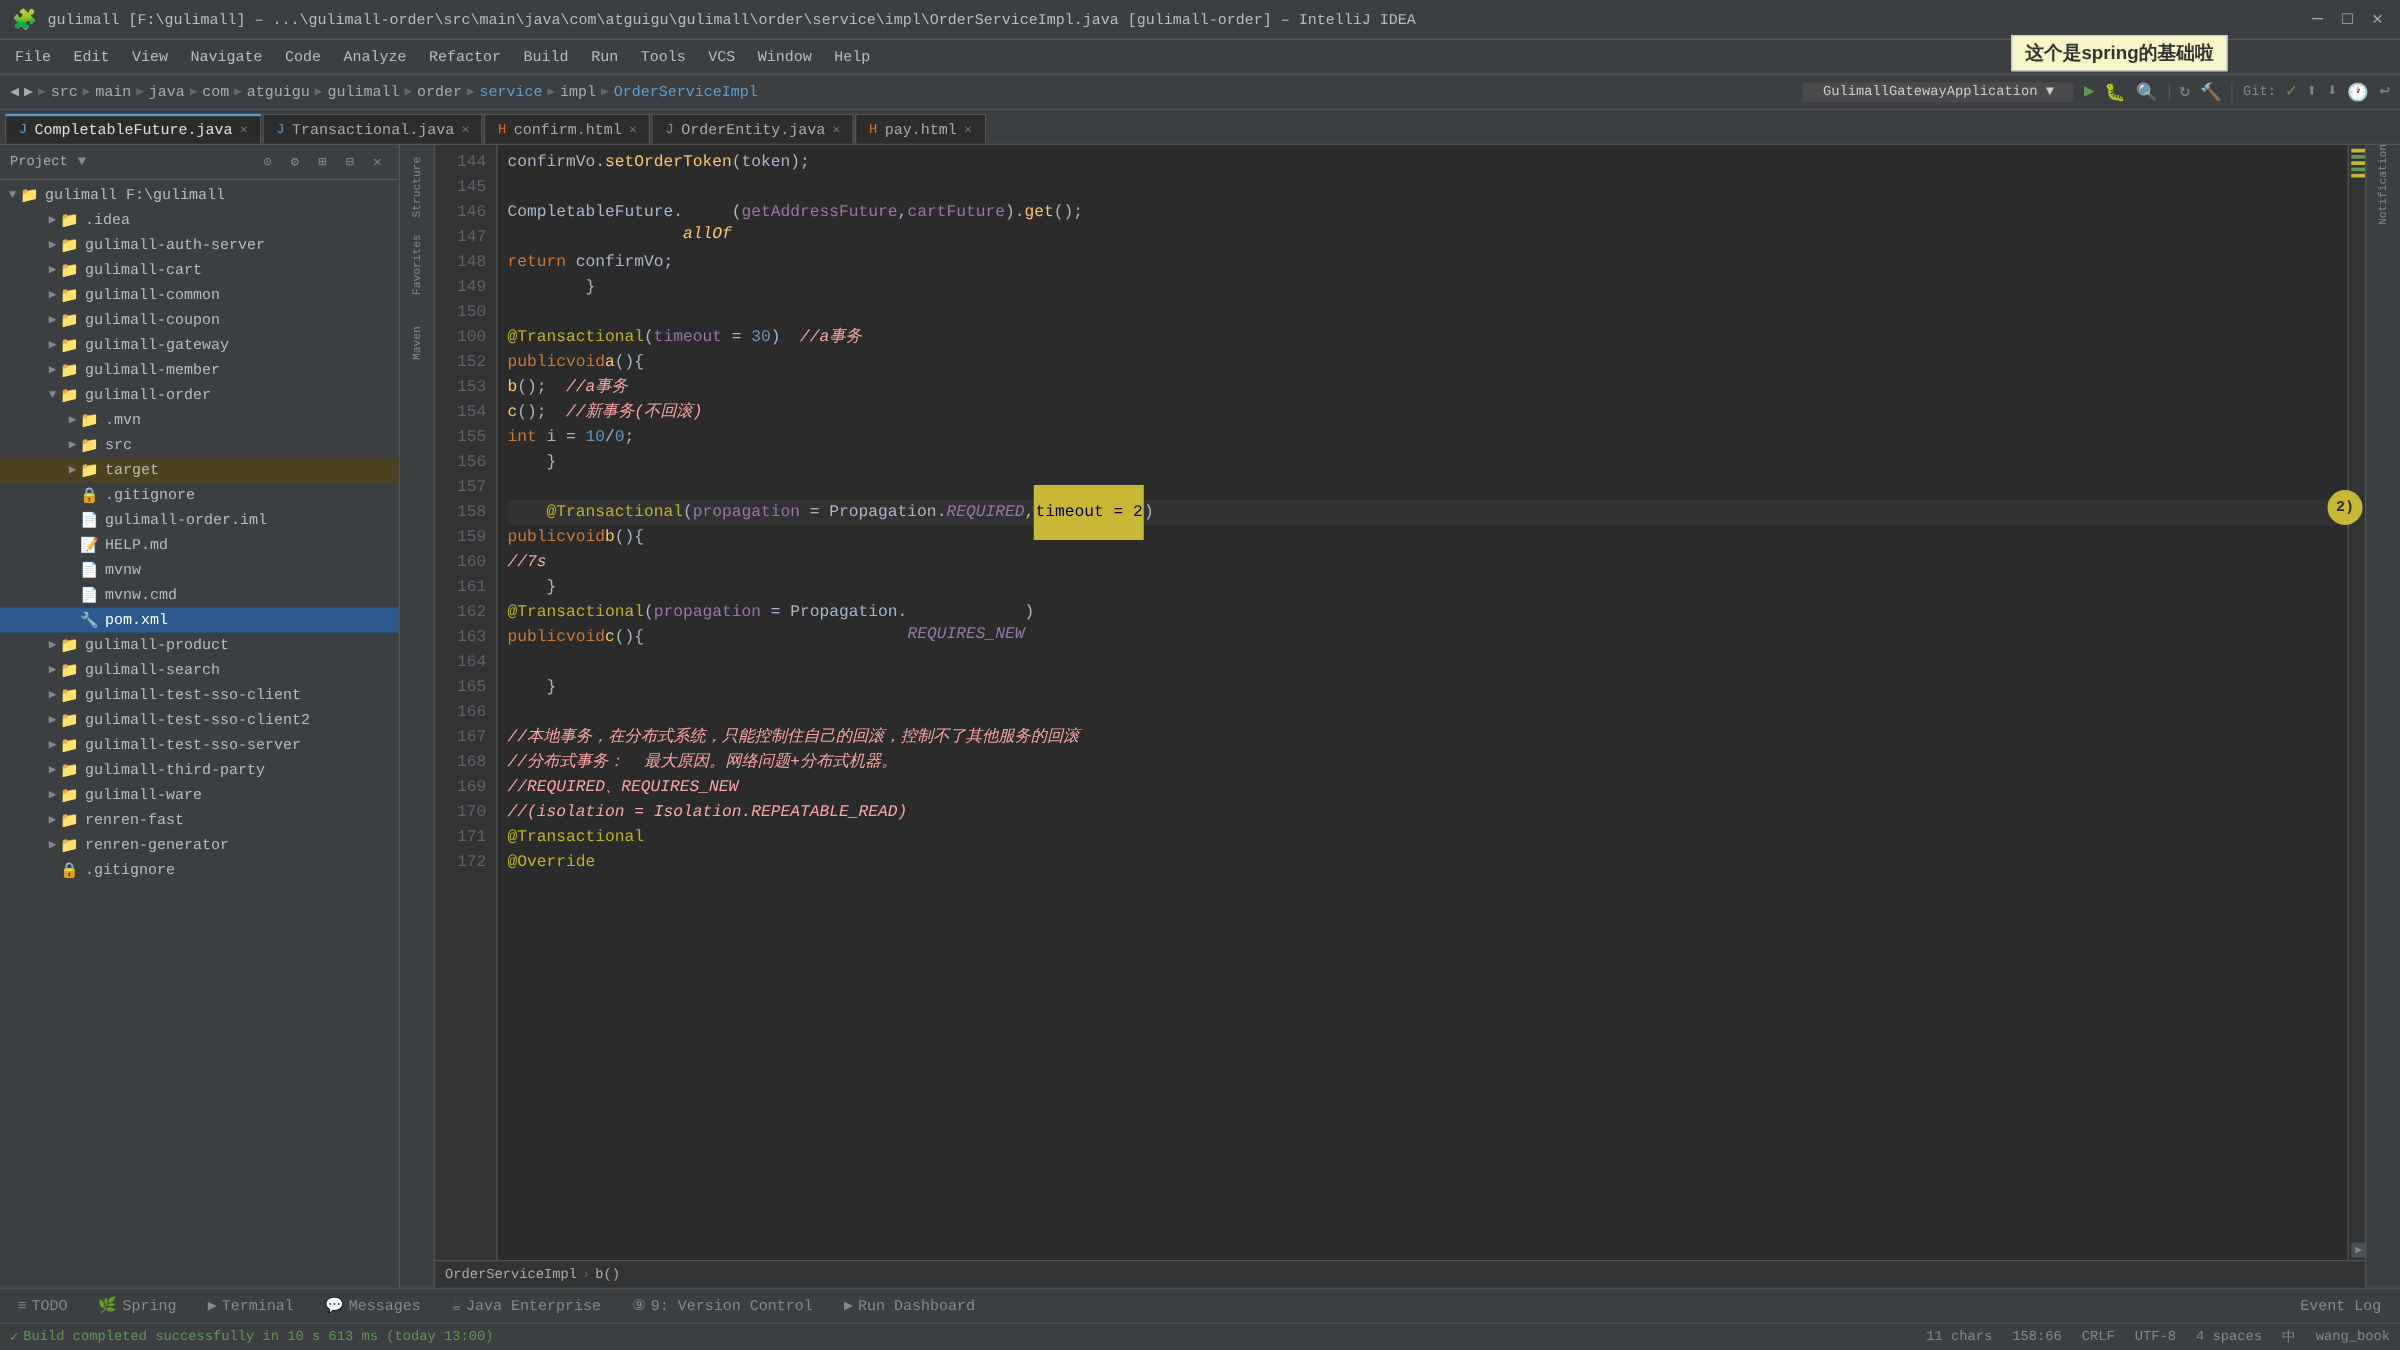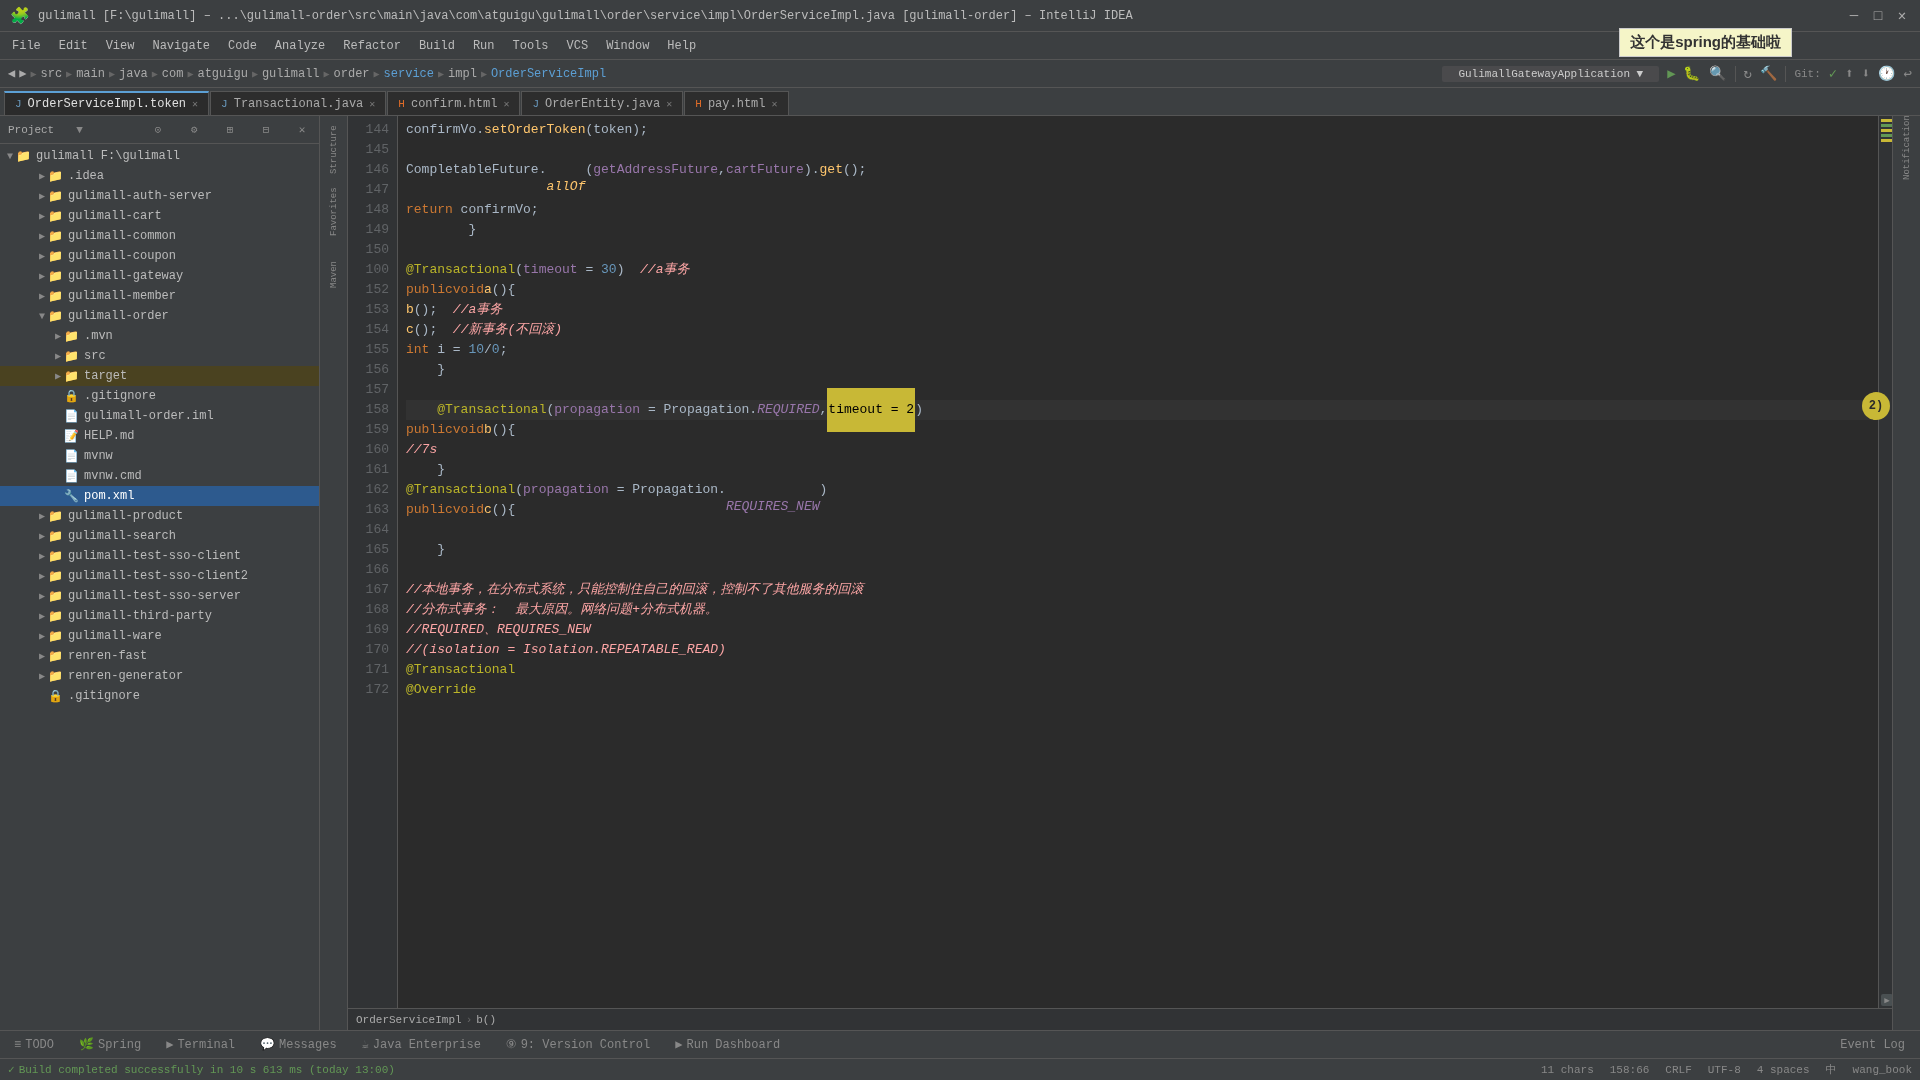--- a/index.html
+++ b/index.html
@@ -17,21 +17,21 @@
     }
     #titlebar-icon { width: 20px; height: 20px; margin-right: 8px; font-size: 16px; }
     #titlebar-title { font-size: 12px; color: #bbbbbb; flex: 1; }
     #titlebar-controls { display: flex; gap: 8px; }
     #titlebar-controls span { width: 16px; height: 16px; display: flex; align-items: center; justify-content: center; cursor: pointer; color: #aaa; font-size: 14px; }
     
     
     #tooltip-overlay {
       position: absolute;
       top: 28px;
-      right: 128px;
+      right: 138px;
       background: #f5f5c8;
       color: #333;
       padding: 4px 10px;
       font-size: 15px;
       border: 1px solid #ccc;
       z-index: 100;
       font-family: sans-serif;
       font-weight: bold;
     }
 
@@ -114,21 +114,21 @@
       border-right: 1px solid #555;
       display: flex;
       flex-direction: column;
       overflow: hidden;
     }
     #project-header {
       height: 28px;
       display: flex;
       align-items: center;
       padding: 0 8px;
-      gap: 18px;
+      gap: 4px;
       border-bottom: 1px solid #555;
     }
     .project-header-btn {
       width: 18px; height: 18px; display: flex; align-items: center; justify-content: center;
       color: #888; font-size: 11px; cursor: pointer;
     }
     #file-tree {
       flex: 1;
       overflow-y: auto;
       overflow-x: hidden;
@@ -356,21 +356,21 @@
     <span style="color:#888;font-size:14px;">⬆</span>
     <span style="color:#888;font-size:14px;">⬇</span>
     <span style="color:#888;font-size:14px;">🕐</span>
     <span style="color:#888;font-size:14px;">↩</span>
   </span>
 </div>
 
 <div id="tabs">
   <div class="tab active">
     <span class="tab-icon" style="color:#6897bb;">J</span>
-    <span>OrderServiceImpl.token</span>
+    <span>CompletableFuture.java</span>
     <span class="close-btn">✕</span>
   </div>
   <div class="tab">
     <span class="tab-icon" style="color:#6897bb;">J</span>
     <span>Transactional.java</span>
     <span class="close-btn">✕</span>
   </div>
   <div class="tab">
     <span class="tab-icon" style="color:#e06c28;">H</span>
     <span>confirm.html</span>

